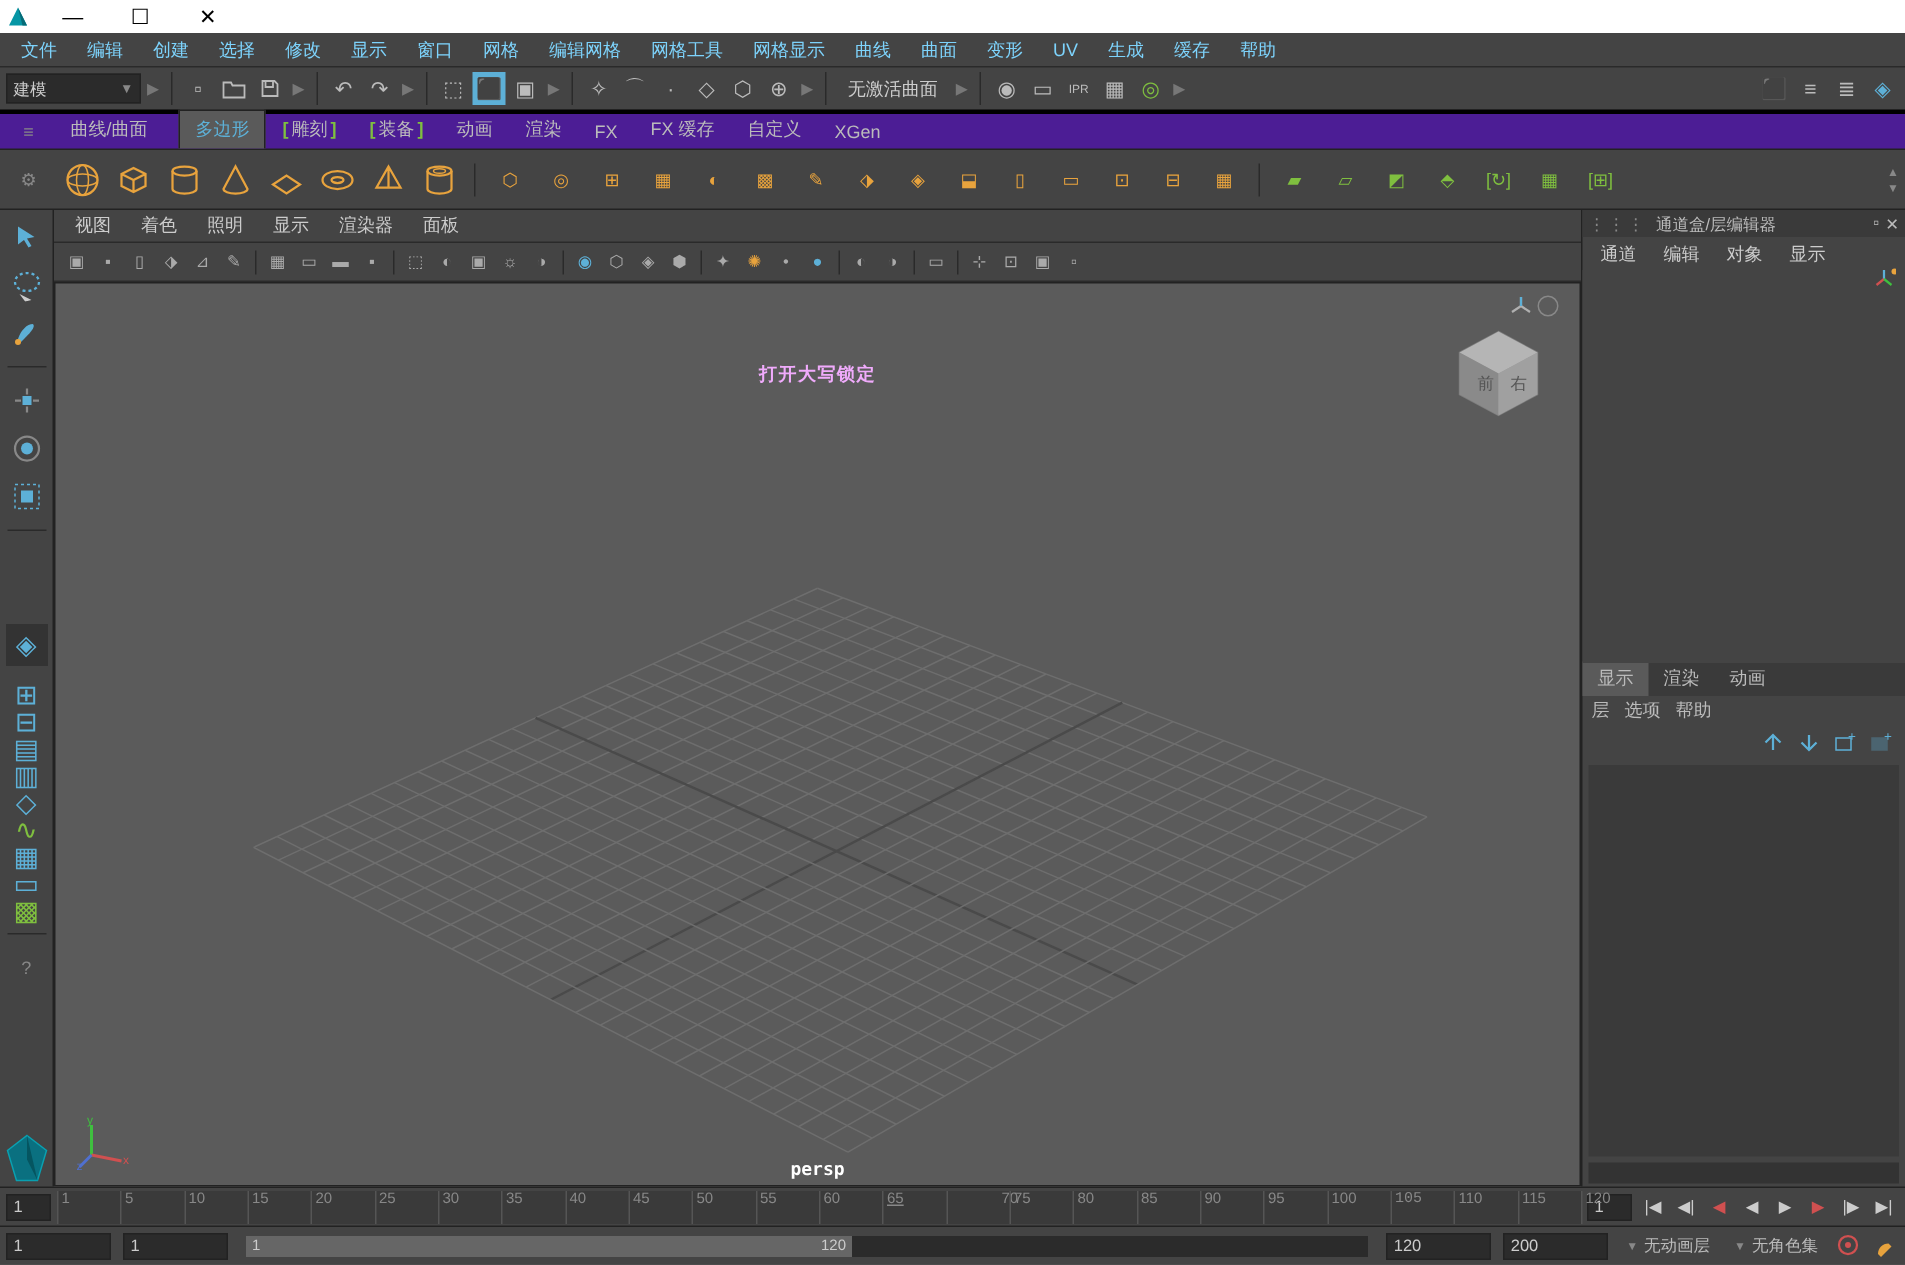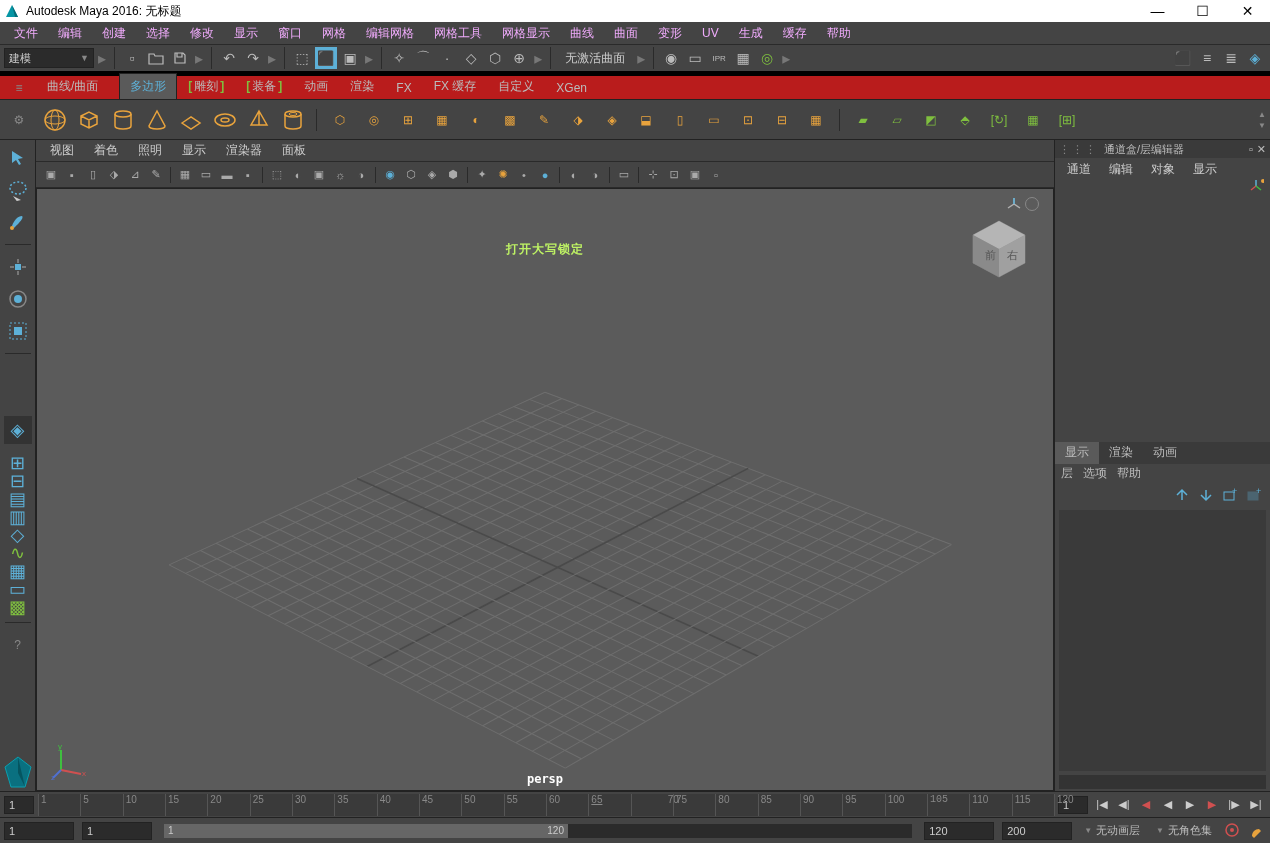--- a/index.html
+++ b/index.html
@@ -7,34 +7,34 @@
 
 
 .title-bar { height: 22px; background: #ffffff; display: flex; align-items: center; padding-left: 4px; color: #000; }
 .title-bar .logo { width: 16px; height: 16px; margin-right: 6px; }
 .title-bar .title { flex: 1; font-size: 12px; }
 .title-bar .win-btns { display: flex; height: 100%; }
 .title-bar .win-btn { width: 45px; display: flex; align-items: center; justify-content: center; font-size: 14px; }
 
 
 .menu-bar { height: 22px; background: #444444; display: flex; align-items: center; padding-left: 6px; gap: 4px; font-size: 12px;}
-.menu-bar .menu-item { padding: 2px 8px; color: #f0abfc; }
-
-
-.status-line { height: 32px; background: #444444; border-top: 1px solid #2a2a2a; border-bottom: 5px solid #000000; display: flex; align-items: center; padding: 0 4px; gap: 2px;}
+.menu-bar .menu-item { padding: 2px 8px; color: #7dd3fc; }
+
+
+.status-line { height: 32px; background: #444444; border-top: 1px solid #2a2a2a; border-bottom: 3px solid #000000; display: flex; align-items: center; padding: 0 4px; gap: 2px;}
 .module-select { width: 90px; height: 20px; background: #2b2b2b; border: 1px solid #222; color: #ccc; font-size: 11px; padding-left: 4px; display: flex; align-items: center; justify-content: space-between;}
 .module-select .arrow { font-size: 9px; padding-right: 4px; color: #888;}
 .sep { width: 1px; height: 22px; background: #2a2a2a; margin: 0 4px;}
 .tool-icon { width: 22px; height: 22px; display: flex; align-items: center; justify-content: center; color: #bbb; font-size: 14px;}
 .no-active-surface { color: #ccc; font-size: 12px; padding: 0 8px;}
 .sl-arrow { color:#777; font-size: 16px; margin: 0 2px;}
 .sl-right { margin-left: auto; display: flex; gap: 2px;}
 
 
-.shelf-tabs-row { height: 24px; background: #b91c1c; display:flex; align-items:flex-end; padding-left: 36px; gap:0; border-bottom: 1px solid #222;}
+.shelf-tabs-row { height: 24px; background: #4c1d95; display:flex; align-items:flex-end; padding-left: 36px; gap:0; border-bottom: 1px solid #222;}
 .shelf-tab { padding: 4px 10px; font-size: 12px; color:#bbb; border: 1px solid transparent; border-bottom:none;}
 .shelf-tab.active { background:#5a5a5a; color:#5db0d7; border-color:#222;margin-left:10px;}
 .shelf-tab.bracket::before { content:'['; color:#7fbf3f; margin-right:2px; font-weight:bold;}
 .shelf-tab.bracket::after { content:']'; color:#7fbf3f; margin-left:2px; font-weight:bold;}
 .shelf-left { position: absolute; left: 6px; width: 26px; height: 24px; display:flex; align-items:center; justify-content:center; color:#888;}
 
 
 .shelf-tools { height: 40px; background:#444; display:flex; align-items:center; padding-left: 40px; gap:4px; border-bottom:1px solid #222; position:relative;}
 .shelf-gear { position:absolute; left:6px; width:26px; height:26px; display:flex;align-items:center;justify-content:center;}
 .shelf-tool { width: 30px; height: 30px; display:flex; align-items:center; justify-content:center; color:#e8a33d;}
@@ -50,21 +50,21 @@
 
 
 .viewport-wrap { flex:1; display:flex; flex-direction:column; background:#444; min-width:0;}
 .viewport-menu { height:22px; background:#444; display:flex; align-items:center; padding-left:6px; gap:4px; font-size:12px; border-bottom:1px solid #2a2a2a;}
 .viewport-menu .vp-item { padding:2px 8px; color:#ccc;}
 .viewport-toolbar { height:26px; background:#444; display:flex; align-items:center; padding-left:6px; gap:3px; border-bottom:1px solid #2a2a2a;}
 .vp-tool { width:18px; height:18px; display:flex;align-items:center;justify-content:center; font-size:11px; color:#aaa;}
 .vp-sep { width:1px; height:16px; background:#2a2a2a; margin:0 2px;}
 
 .viewport { flex:1; background:#5b5b5b; position:relative; overflow:hidden; border:1px solid #222;}
-.caps-lock-hint { position:absolute; top: 52px; left:50%; transform:translateX(-50%); color:#bef264; font-size:12px; font-weight:bold; letter-spacing:1px;}
+.caps-lock-hint { position:absolute; top: 52px; left:50%; transform:translateX(-50%); color:#f0abfc; font-size:12px; font-weight:bold; letter-spacing:1px;}
 .view-cube { position:absolute; top:10px; right:16px; width:76px; height:90px; display:flex; flex-direction:column; align-items:center;}
 .icon-strip { position:absolute; top:-2px; right:-2px; display:flex; gap:4px;}
 .icon-strip .isi{ width:14px;height:14px;border-radius:7px;}
 .axis-gnomon { position:absolute; bottom:10px; left:14px; width:36px; height:36px;}
 .persp-label { position:absolute; bottom:4px; left:50%; transform:translateX(-50%); color:#fff; font-family:monospace; font-size:12px; font-weight:bold;}
 
 .grid-svg { position:absolute; inset: 0; }
 
 
 .right-panel { width:216px; background:#444; border-left:1px solid #222; display:flex; flex-direction:column;}
@@ -104,21 +104,20 @@
 svg { display:block; }
 </style>
 </head>
 <body>
 
 <div class="title-bar">
   <svg class="logo" viewBox="0 0 16 16">
       <polygon points="2,14 8,2 14,14" fill="#0696a5"></polygon>
       <polygon points="8,2 14,14 11,14" fill="#066b77"></polygon>
     </svg>
-  <div class="title">Autodesk Maya 2016: 无标题</div>
   <div class="win-btns">
     <div class="win-btn">—</div>
     <div class="win-btn">☐</div>
     <div class="win-btn">✕</div>
   </div>
 </div>
 
 <div class="menu-bar" id="menu-bar">
     <div class="menu-item">文件</div>
     <div class="menu-item">编辑</div>

